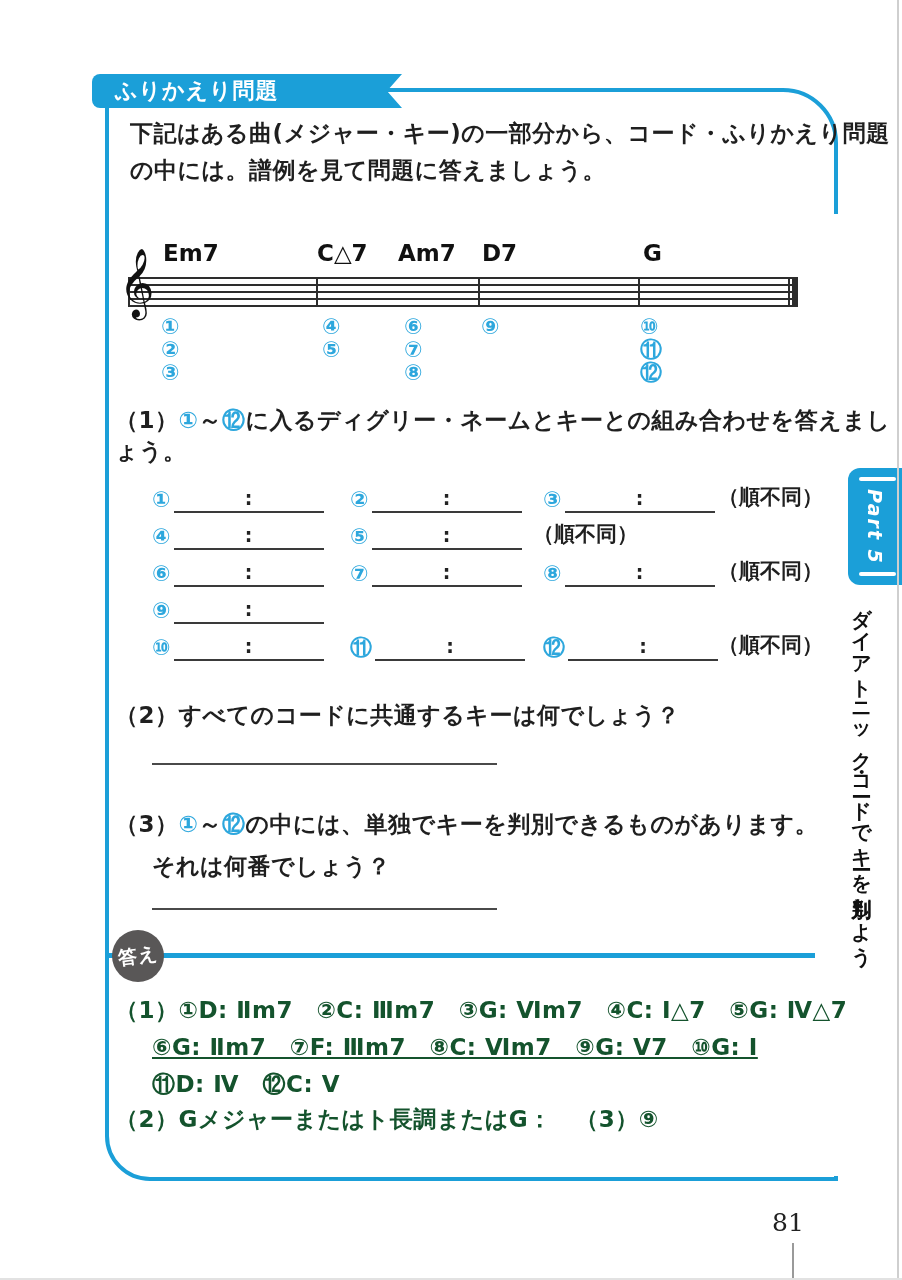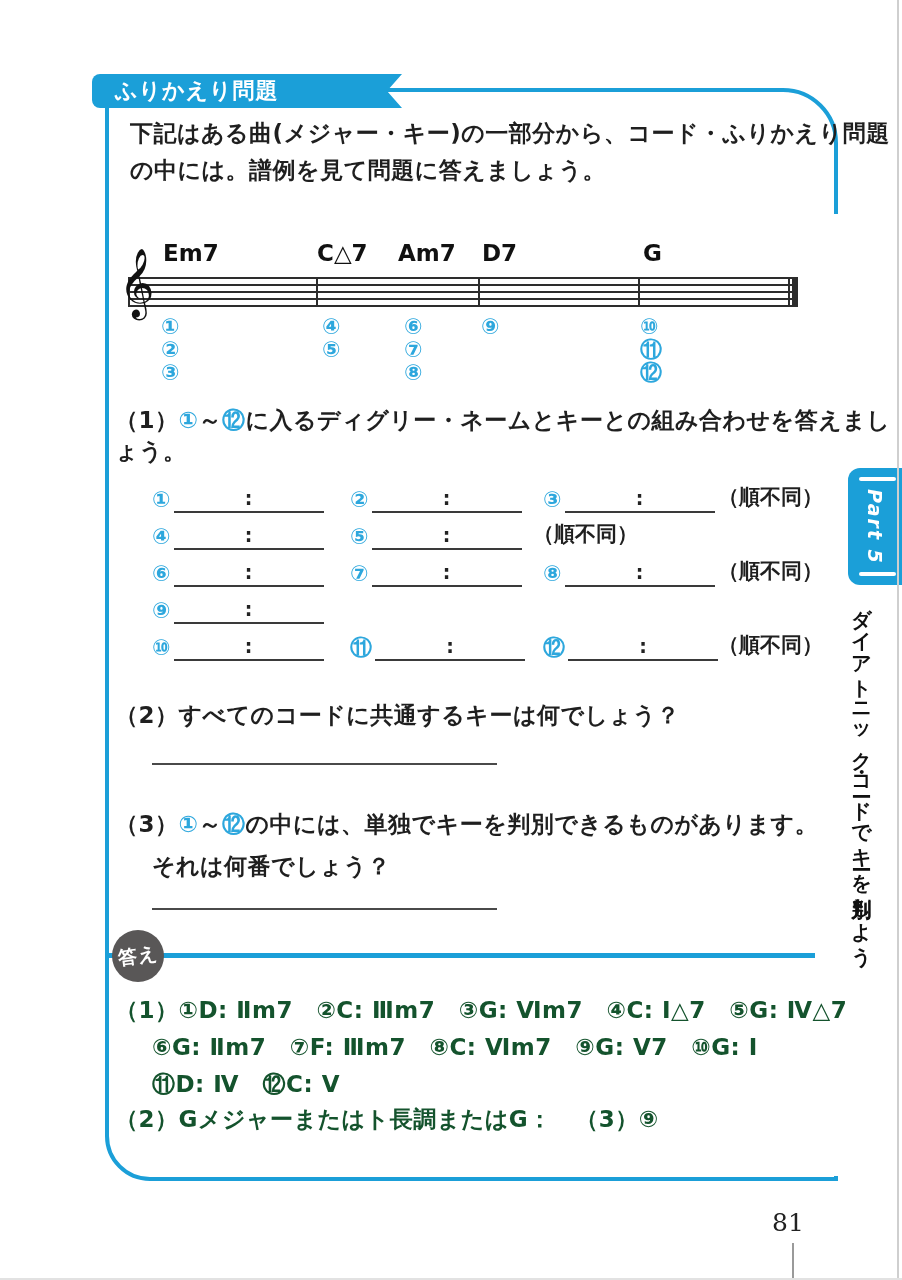--- a/index.html
+++ b/index.html
@@ -172,21 +172,21 @@
     <span>（3）</span><span style="color:#2da7dd;">①</span><span>～</span><span style="color:#2da7dd;">⑫</span><span>の中には、単独でキーを判別できるものがあります。</span>
   </div>
   <div class="abs jp qtext" style="left:152px;top:851px;">それは何番でしょう？</div>
   <div class="abs ansline" style="left:152px;top:908px;width:345px;"></div>
 
   <div class="abs" id="ans-divider"></div>
   <div class="abs" id="ans-badge">
     <span>答え</span>
   </div>
   <div class="abs ansrow" style="left:115px;top:995px;">（1）①D: Ⅱm7　②C: Ⅲm7　③G: Ⅵm7　④C: Ⅰ△7　⑤G: Ⅳ△7</div>
-  <div class="abs ansrow" style="left:152px;top:1032px;">⑥G: Ⅱm7　⑦F: Ⅲm7　⑧C: Ⅵm7　⑨G: Ⅴ7　⑩G: Ⅰ</div>
+  <div class="abs ansrow" style="left:152px;top:1032px;text-decoration:underline;">⑥G: Ⅱm7　⑦F: Ⅲm7　⑧C: Ⅵm7　⑨G: Ⅴ7　⑩G: Ⅰ</div>
   <div class="abs ansrow" style="left:152px;top:1069px;">⑪D: Ⅳ　⑫C: Ⅴ</div>
   <div class="abs ansrow" style="left:115px;top:1104px;">（2）Gメジャーまたはト長調またはG：　（3）⑨</div>
 
   <div class="abs" id="part-tab">
     <div class="dash" style="top:9px;"></div>
     <div class="dash" style="bottom:9px;"></div>
     <div id="part-label">Part 5</div>
   </div>
   <div class="abs" id="chapter-title">ダイアトニック・コードでキーを判別しよう</div>
 

